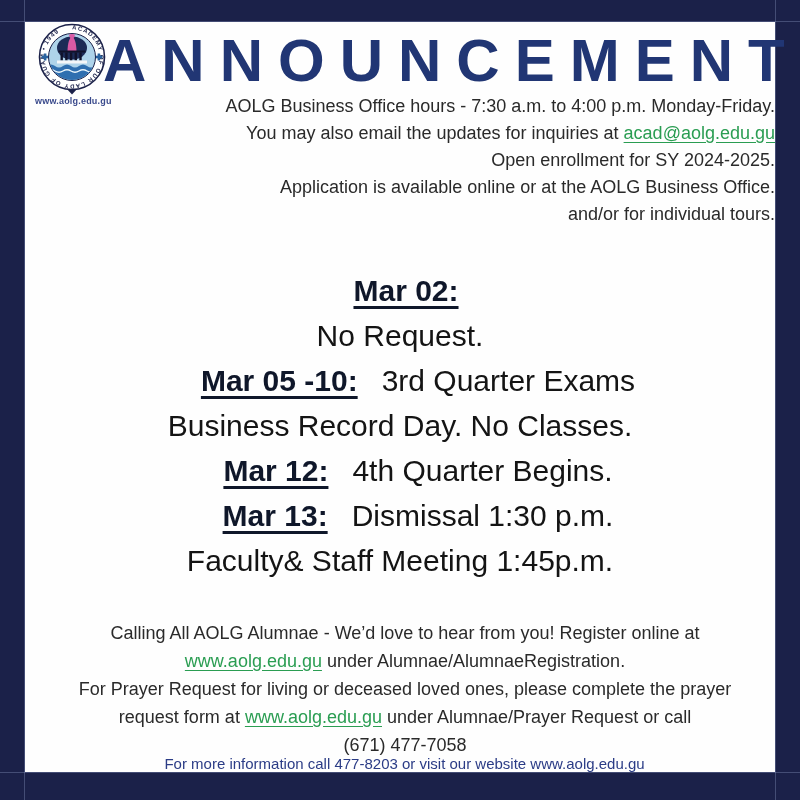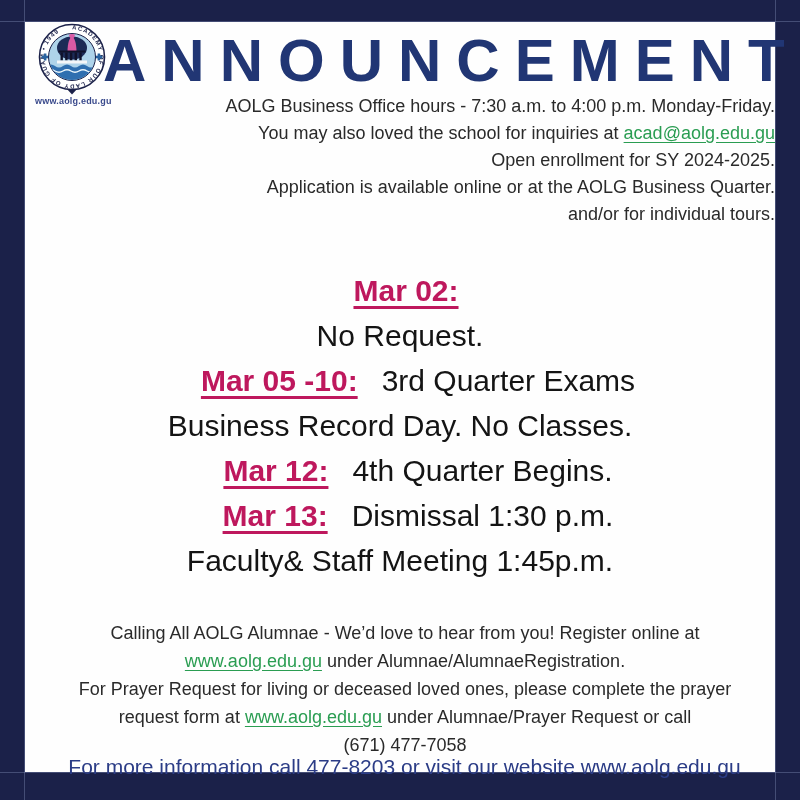--- a/index.html
+++ b/index.html
@@ -43,35 +43,35 @@
     color:#2a9d52; text-decoration:underline; text-underline-offset:3px; cursor:pointer;
   }
 
   
   .events { position:absolute; left:0; right:0; top:246px; }
   .event-line {
     height:45px; display:flex; align-items:center; justify-content:center;
     font-size:30px; color:#141414; white-space:nowrap;
   }
   .event-date {
-    font-weight:700; color:#be185d; margin-right:24px;
+    font-weight:700; color:#0f172a; margin-right:24px;
     text-decoration:underline; text-decoration-thickness:3px; text-underline-offset:5px;margin-left:36px;
   }
   .event-text { font-weight:400; }
 
   
   .alumnae {
     position:absolute; left:0; right:0; top:597px;
     text-align:center; font-size:18px; line-height:28px; color:#2a2a2a;padding-left:10px;
   }
 
   
   .footer-note {
     position:absolute; left:9px; right:0; top:733px;
-    text-align:center; font-size:21px; color:#2b3c86;
+    text-align:center; font-size:15px; color:#2b3c86;
   }
 </style>
 </head>
 <body>
 
 <div class="poster">
   <div class="guide-v" style="left:24px"></div>
   <div class="guide-v" style="right:24px"></div>
   <div class="guide-h" style="top:21px"></div>
   <div class="guide-h" style="bottom:27px"></div>
@@ -115,25 +115,25 @@
       </svg>
       <div class="logo-caption">www.aolg.edu.gu</div>
     </div>
 
     <h1 class="title">ANNOUNCEMENTS</h1>
 
     <div class="info">
 
         <div class="info-line"><span>AOLG Business Office hours - 7:30 a.m. to 4:00 p.m. Monday-Friday.</span></div>
 
-        <div class="info-line"><span>You may also loved the school for inquiries at </span><a class="green-link">acad@aolg.edu.gu</a></div>
+        <div class="info-line"><span>You may also email the updates for inquiries at </span><a class="green-link">acad@aolg.edu.gu</a></div>
 
         <div class="info-line"><span>Open enrollment for SY 2024-2025.</span></div>
 
-        <div class="info-line"><span>Application is available online or at the AOLG Business Quarter.</span></div>
+        <div class="info-line"><span>Application is available online or at the AOLG Business Office.</span></div>
 
 
         <div class="info-line"><span>and/or for individual tours.</span></div>
 
     </div>
 
     <div class="events">
 
         <div class="event-line">
           <span class="event-date">Mar 02:</span>

